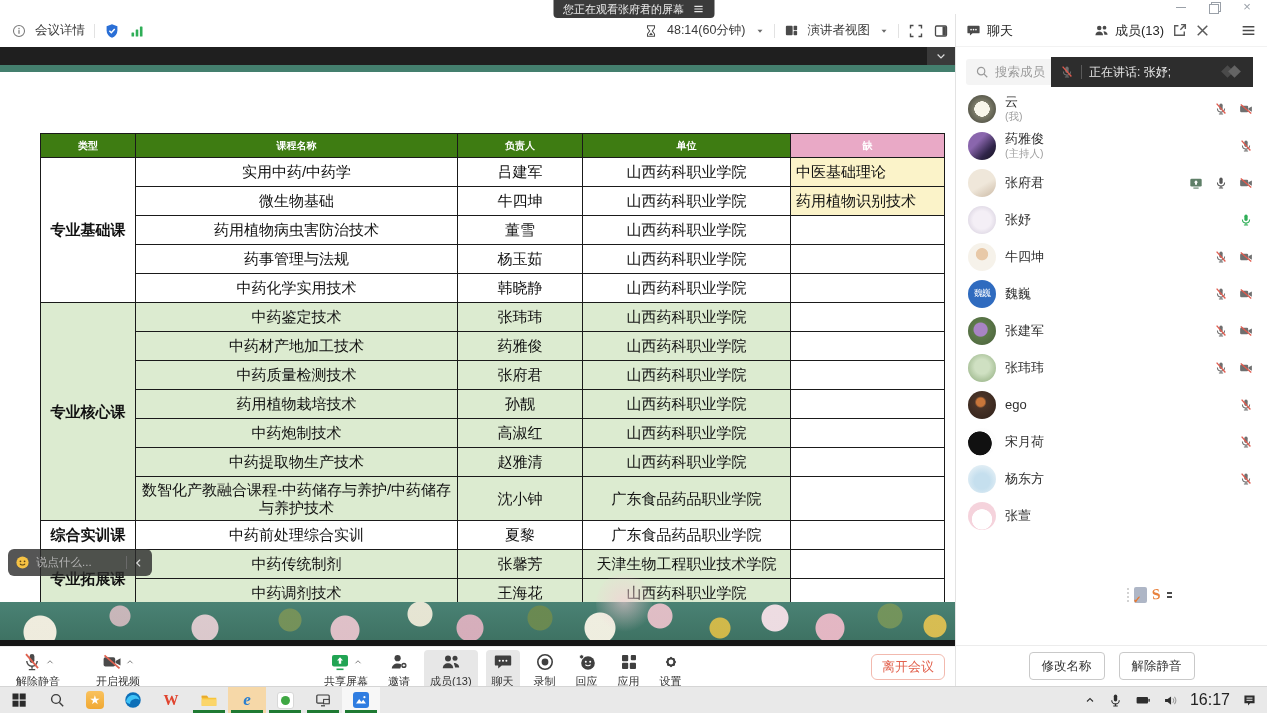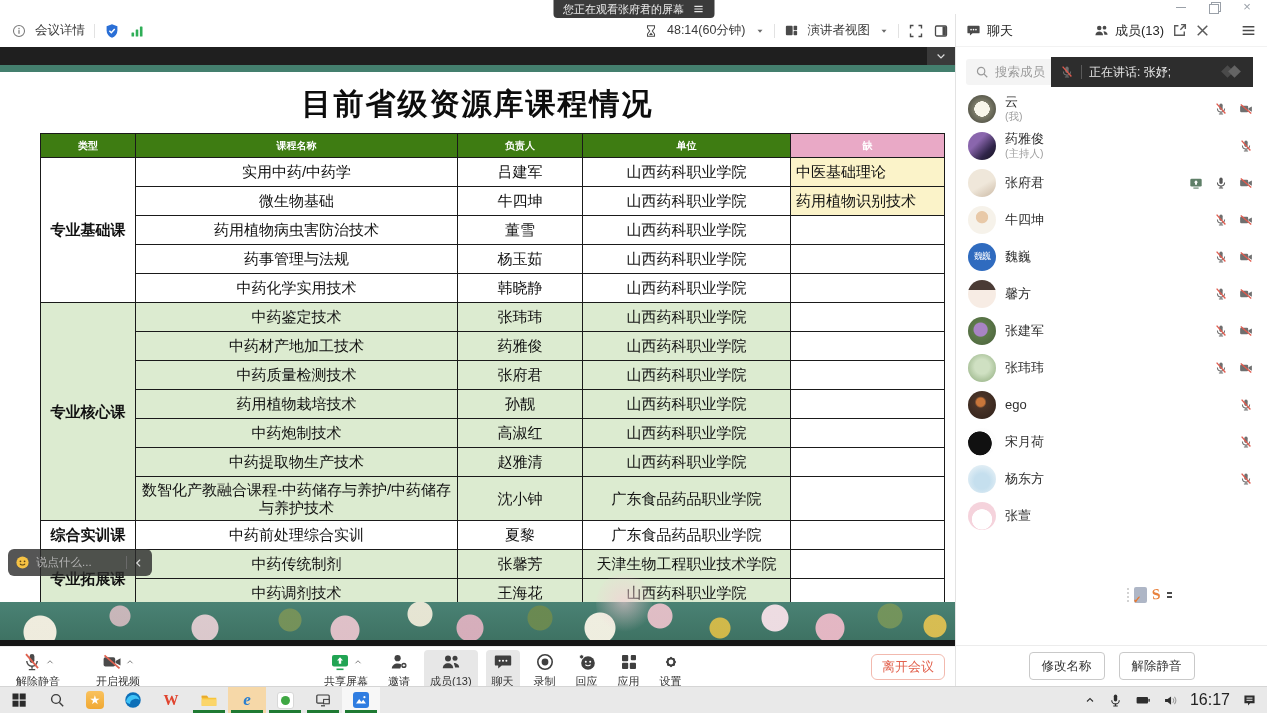--- a/index.html
+++ b/index.html
@@ -225,21 +225,20 @@
   <div class="stage">
     <div class="stage-top">
       <div class="collapse-btn">
         <span class="ic i12"><svg viewBox="0 0 16 16" fill="none" stroke="#ddd" stroke-width="1.6">
               <path d="M3.5 6l4.5 4.5L12.5 6"></path>
             </svg></span>
       </div>
     </div>
     <div class="slide">
       <div class="teal-top"></div>
-      <div class="slide-title">目前省级资源库课程情况</div>
       <table class="course-table" id="course-table">
         <colgroup>
             <col style="width:95px">
             <col style="width:322px">
             <col style="width:125px">
             <col style="width:208px">
             <col style="width:154px">
           </colgroup>
         <thead>
             <tr>
@@ -476,20 +475,33 @@
                 <path d="M8 11.8v2M5.6 13.8h4.8" stroke="#555" stroke-width="1.2"></path>
               </svg></span>
             <span class="ic i14"><svg viewBox="0 0 16 16">
                 <rect x="1.3" y="4.3" width="9.2" height="7.4" rx="1.4" fill="#6f6f6f"></rect>
                 <path d="M10.8 7.2l3.9-2.2v6l-3.9-2.2z" fill="#6f6f6f"></path>
                 <path d="M2 2.8l12 10.4" stroke="#e05a4e" stroke-width="1.5"></path>
               </svg></span>
           </div>
         </div>
         <div class="m-row">
+          <div class="avatar av-flower-pale"></div>
+          <div class="m-names">
+            <div class="m-name">张妤</div>
+          </div>
+          <div class="m-icons">
+            <span class="ic i14"><svg viewBox="0 0 16 16">
+                <rect x="6.1" y="1.8" width="3.8" height="7.2" rx="1.9" fill="#2fae57"></rect>
+                <path d="M3.9 7.5a4.1 4.1 0 0 0 8.2 0" fill="none" stroke="#2fae57" stroke-width="1.2"></path>
+                <path d="M8 11.8v2M5.6 13.8h4.8" stroke="#2fae57" stroke-width="1.2"></path>
+              </svg></span>
+          </div>
+        </div>
+        <div class="m-row">
           <div class="avatar av-cartoon-boy"></div>
           <div class="m-names">
             <div class="m-name">牛四坤</div>
           </div>
           <div class="m-icons">
             <span class="ic i14"><svg viewBox="0 0 16 16">
                 <rect x="6.1" y="1.8" width="3.8" height="7.2" rx="1.9" fill="#6f6f6f"></rect>
                 <path d="M3.9 7.5a4.1 4.1 0 0 0 8.2 0" fill="none" stroke="#6f6f6f" stroke-width="1.2"></path>
                 <path d="M8 11.8v2M5.6 13.8h4.8" stroke="#6f6f6f" stroke-width="1.2"></path>
                 <path d="M3 1.8l10 11.4" stroke="#e05a4e" stroke-width="1.5"></path>
@@ -498,39 +510,20 @@
                 <rect x="1.3" y="4.3" width="9.2" height="7.4" rx="1.4" fill="#6f6f6f"></rect>
                 <path d="M10.8 7.2l3.9-2.2v6l-3.9-2.2z" fill="#6f6f6f"></path>
                 <path d="M2 2.8l12 10.4" stroke="#e05a4e" stroke-width="1.5"></path>
               </svg></span>
           </div>
         </div>
         <div class="m-row">
           <div class="avatar av-text-blue">魏巍</div>
           <div class="m-names">
             <div class="m-name">魏巍</div>
-          </div>
-          <div class="m-icons">
-            <span class="ic i14"><svg viewBox="0 0 16 16">
-                <rect x="6.1" y="1.8" width="3.8" height="7.2" rx="1.9" fill="#6f6f6f"></rect>
-                <path d="M3.9 7.5a4.1 4.1 0 0 0 8.2 0" fill="none" stroke="#6f6f6f" stroke-width="1.2"></path>
-                <path d="M8 11.8v2M5.6 13.8h4.8" stroke="#6f6f6f" stroke-width="1.2"></path>
-                <path d="M3 1.8l10 11.4" stroke="#e05a4e" stroke-width="1.5"></path>
-              </svg></span>
-            <span class="ic i14"><svg viewBox="0 0 16 16">
-                <rect x="1.3" y="4.3" width="9.2" height="7.4" rx="1.4" fill="#6f6f6f"></rect>
-                <path d="M10.8 7.2l3.9-2.2v6l-3.9-2.2z" fill="#6f6f6f"></path>
-                <path d="M2 2.8l12 10.4" stroke="#e05a4e" stroke-width="1.5"></path>
-              </svg></span>
-          </div>
-        </div>
-        <div class="m-row">
-          <div class="avatar av-anime-girl"></div>
-          <div class="m-names">
-            <div class="m-name">馨方</div>
           </div>
           <div class="m-icons">
             <span class="ic i14"><svg viewBox="0 0 16 16">
                 <rect x="6.1" y="1.8" width="3.8" height="7.2" rx="1.9" fill="#6f6f6f"></rect>
                 <path d="M3.9 7.5a4.1 4.1 0 0 0 8.2 0" fill="none" stroke="#6f6f6f" stroke-width="1.2"></path>
                 <path d="M8 11.8v2M5.6 13.8h4.8" stroke="#6f6f6f" stroke-width="1.2"></path>
                 <path d="M3 1.8l10 11.4" stroke="#e05a4e" stroke-width="1.5"></path>
               </svg></span>
             <span class="ic i14"><svg viewBox="0 0 16 16">
                 <rect x="1.3" y="4.3" width="9.2" height="7.4" rx="1.4" fill="#6f6f6f"></rect>

